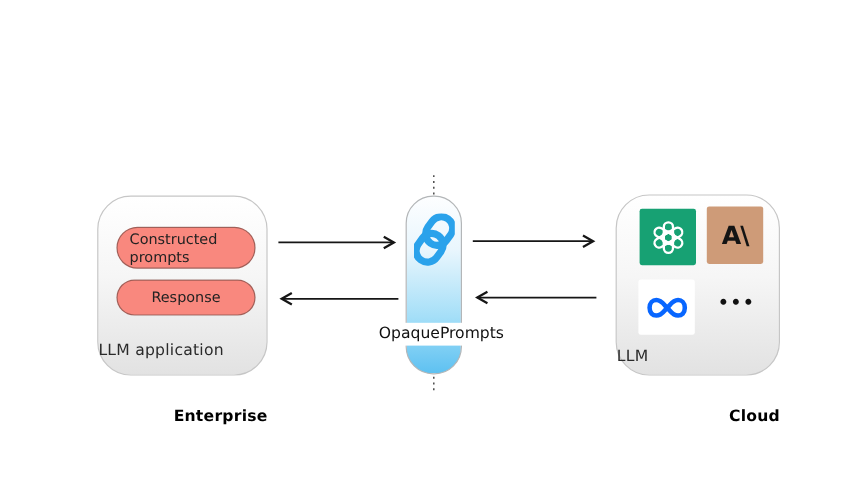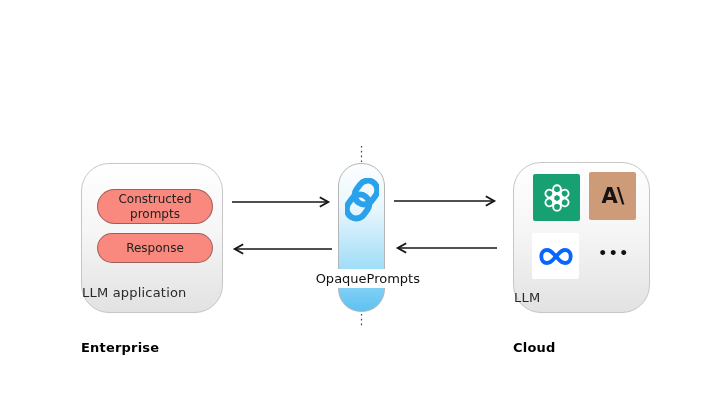--- a/index.html
+++ b/index.html
@@ -50,34 +50,33 @@
     position: absolute;
     left: 15px;
     width: 116px;
     border-radius: 18px;
     background: #F9887E;
     border: 1px solid rgba(90, 60, 55, 0.55);
     box-sizing: border-box;
     display: flex;
     align-items: center;
     justify-content: center;
-    text-align: center;
     font-size: 12px;
     line-height: 1.18;
     color: #222;
   }
   .pill-constructed { top: 25px; height: 35px; }
   .pill-response    { top: 69px; height: 30px; }
   .pill span { display: block; padding: 0 10px; }
 
   
   .caption {
     position: absolute;
     top: 340px;
-    text-align: left;
+    text-align: right;
     font-weight: bold;
     font-size: 13px;
     color: #000;
     letter-spacing: 0.2px;
   }
   .caption-enterprise { left: 81px; width: 142px; }
   .caption-cloud      { left: 513px; width: 137px; }
 
   
   .proxy-capsule {

